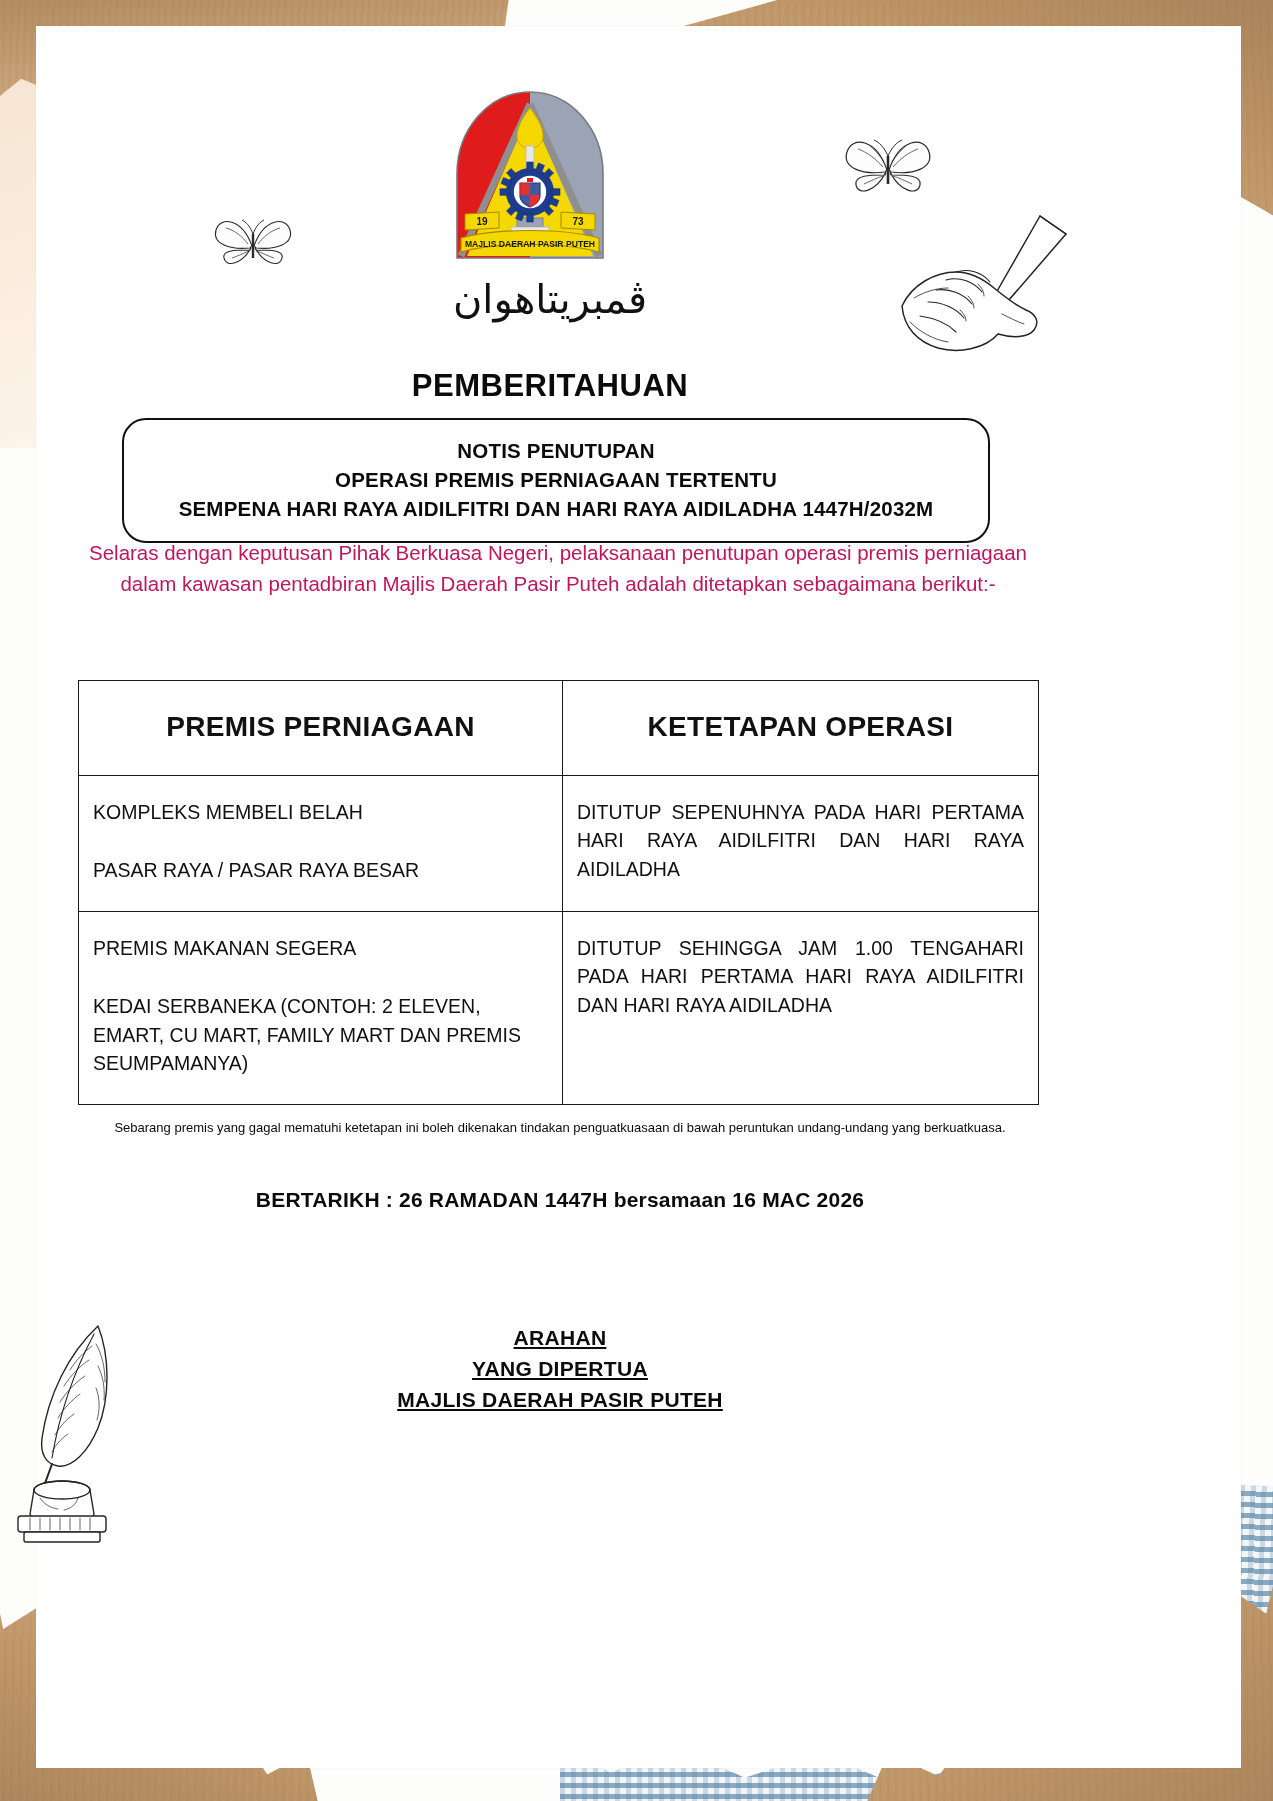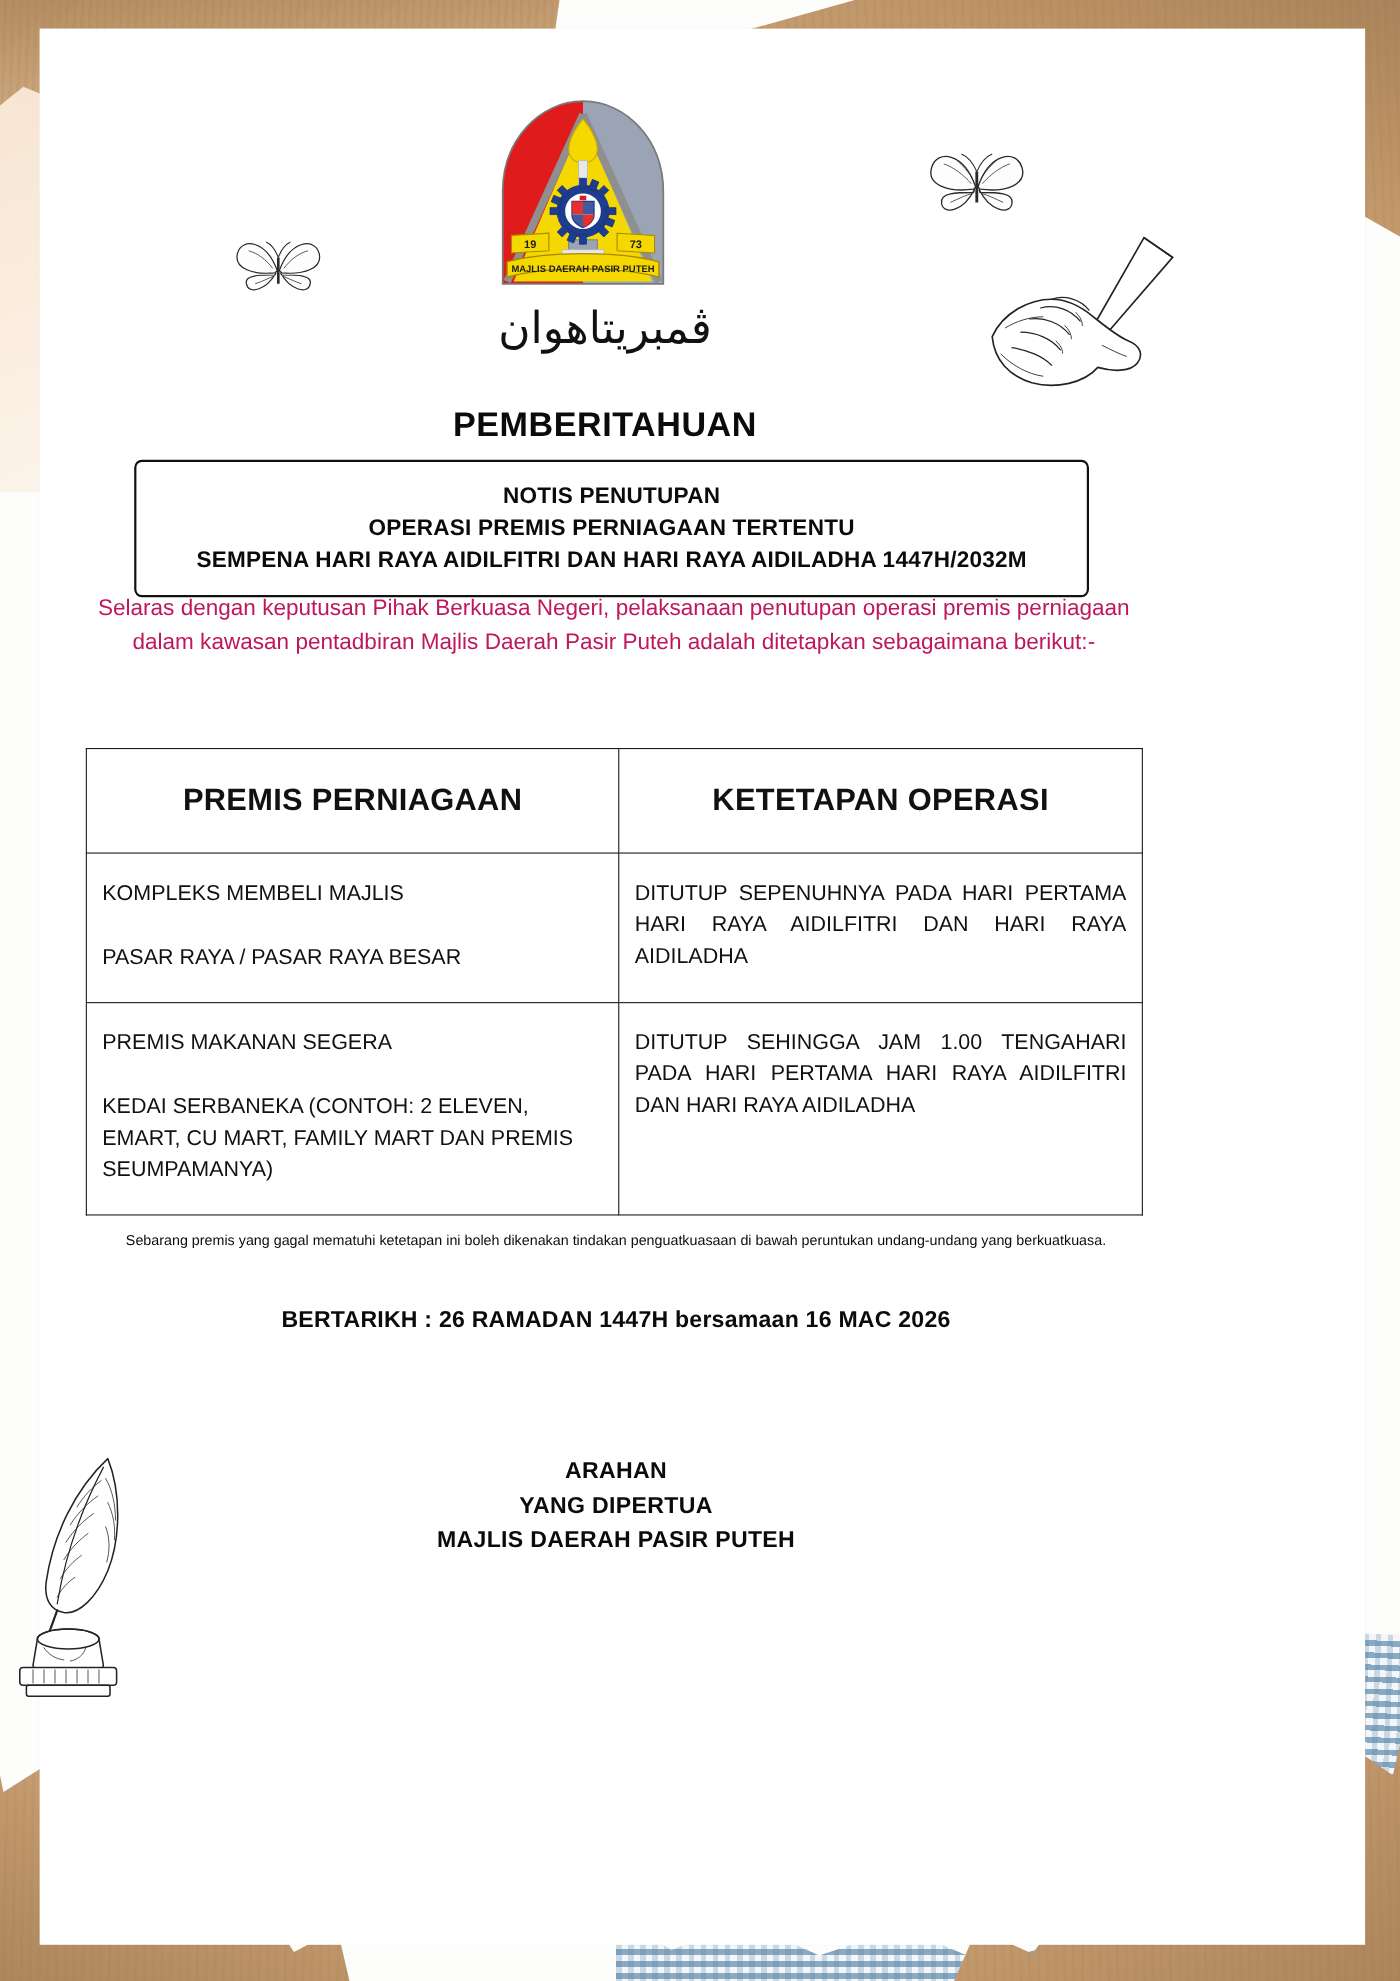--- a/index.html
+++ b/index.html
@@ -166,21 +166,21 @@
     letter-spacing: 0.5px;
     color: #0b0b0b;
     margin-top: 16px;
   }
 
   .notice-box {
     position: absolute;
     left: 122px; top: 418px;
     width: 868px;
     border: 2.5px solid #111;
-    border-radius: 7px;
+    border-radius: 24px;
     padding: 16px 18px 18px;
     text-align: center;
   }
   .notice-line {
     font-size: 20.5px;
     font-weight: bold;
     color: #0b0b0b;
     line-height: 1.42;
     letter-spacing: 0.2px;
   }
@@ -253,21 +253,21 @@
     position: absolute;
     left: 100px; top: 1322px;
     width: 920px;
     text-align: center;
     font-size: 21px;
     font-weight: bold;
     line-height: 1.48;
     color: #0b0b0b;
     letter-spacing: 0.3px;
   }
-  .signoff span { display: block; }
+  .signoff span { display: block; text-decoration: underline; }
 </style>
 </head>
 <body>
 
 <div class="page">
 
   <div class="mesh mesh-top-left"></div>
   <div class="mesh mesh-strip-left"></div>
   <div class="mesh mesh-tr"></div>
   <div class="mesh mesh-bottom-right"></div>
@@ -471,21 +471,21 @@
     </colgroup>
     <thead>
       <tr>
         <th>PREMIS PERNIAGAAN</th>
         <th>KETETAPAN OPERASI</th>
       </tr>
     </thead>
     <tbody>
       <tr>
         <td class="cell-left">
-          <span class="cell-line">KOMPLEKS MEMBELI MAJLIS</span>
+          <span class="cell-line">KOMPLEKS MEMBELI BELAH</span>
           <span class="cell-gap"></span>
           <span class="cell-line">PASAR RAYA / PASAR RAYA BESAR</span>
         </td>
         <td class="cell-right">DITUTUP SEPENUHNYA PADA HARI PERTAMA HARI RAYA AIDILFITRI DAN HARI RAYA AIDILADHA</td>
       </tr>
       <tr>
         <td class="cell-left">
           <span class="cell-line">PREMIS MAKANAN SEGERA</span>
           <span class="cell-gap"></span>
           <span class="cell-line">KEDAI SERBANEKA (CONTOH: 2 ELEVEN, EMART, CU MART, FAMILY MART DAN PREMIS SEUMPAMANYA)</span>

